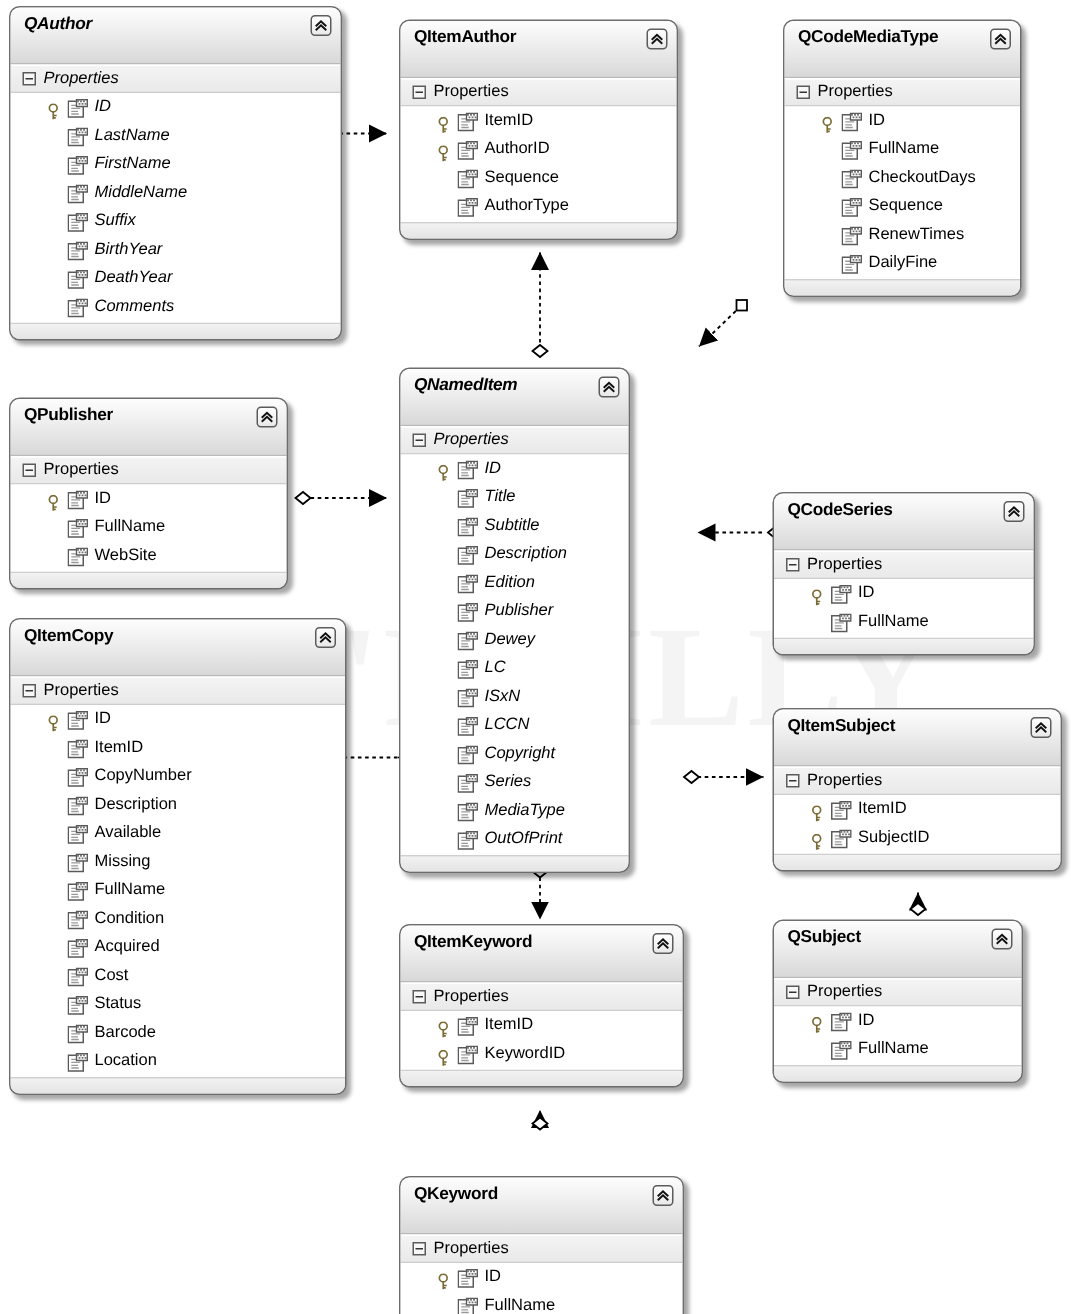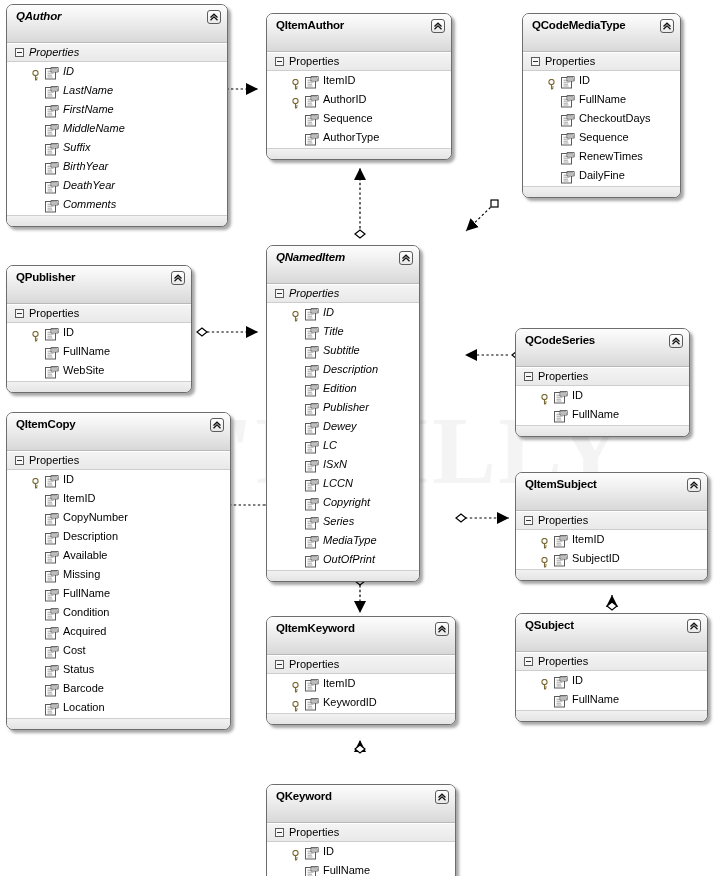--- a/index.html
+++ b/index.html
@@ -894,21 +894,21 @@
               <rect x="0.5" y="1.5" width="10" height="10.5" fill="#ffffff" stroke="#5a5a5a" stroke-width="1"></rect>
               <path d="M2.5 4.2 h6 M2.5 6.2 h6 M2.5 8.2 h4.5 M2.5 10 h5" stroke="#9a9a9a" stroke-width="0.9"></path>
               <path d="M6 0.5 L13.2 0.5 L13.2 5 L6 5 z" fill="#ffffff" stroke="#5a5a5a" stroke-width="0.9"></path>
               <path d="M6.4 1 L7.6 1 L7.6 2.2 L6.4 2.2 z M8.4 1 L9.6 1 L9.6 2.2 L8.4 2.2 z M10.4 1 L11.6 1 L11.6 2.2 L10.4 2.2 z M7.4 2.6 L8.6 2.6 L8.6 3.8 L7.4 3.8 z M9.4 2.6 L10.6 2.6 L10.6 3.8 L9.4 3.8 z M11.4 2.6 L12.6 2.6 L12.6 3.8 L11.4 3.8 z" fill="#6f6f6f"></path>
             </svg></span>
           <span class="prop-label">KeywordID</span>
         </div>
       </div>
       <div class="ent-foot"></div>
     </div>
-    <div class="entity" style="left: 515px; top: 613px; width: 193px;">
+    <div class="entity" style="left: 515px; top: 613px; width: 167px;">
       <div class="ent-title">
         <div class="ent-title-text">QSubject</div>
         <div class="collapse-btn">
           <svg viewBox="0 0 12 12" width="12" height="12" xmlns="http://www.w3.org/2000/svg">
             <path d="M2.5 6.5 L6 3.2 L9.5 6.5" fill="none" stroke="#111" stroke-width="1.3"></path>
             <path d="M2.5 9.2 L6 5.9 L9.5 9.2" fill="none" stroke="#111" stroke-width="1.3"></path>
           </svg>
         </div>
       </div>
       <div class="ent-section">

